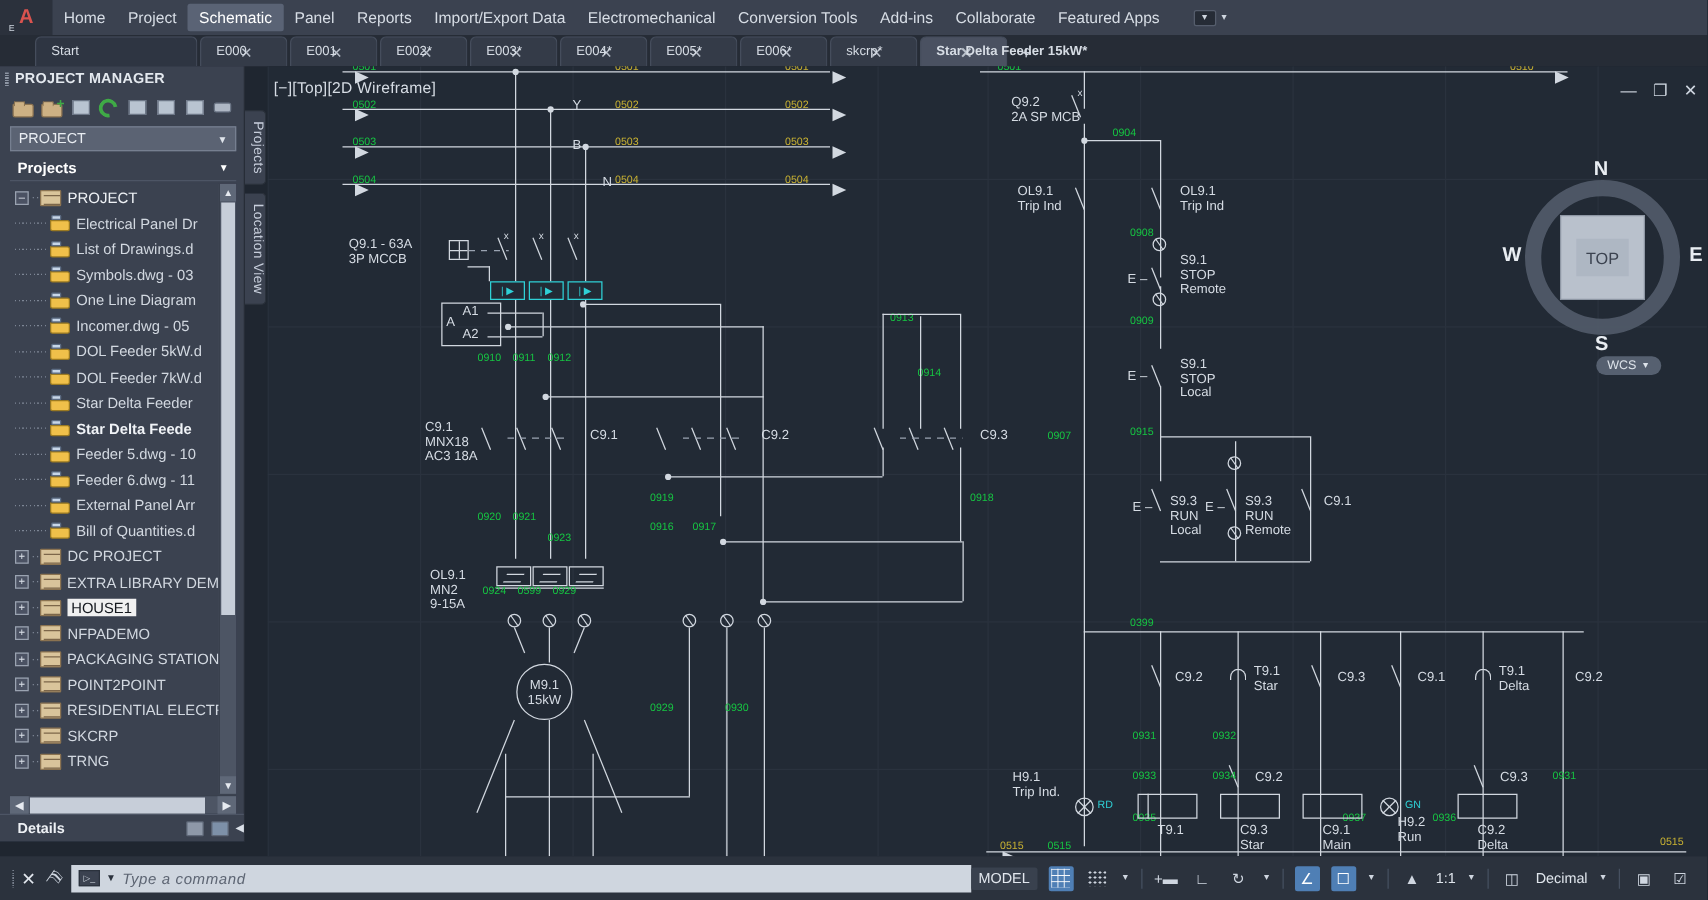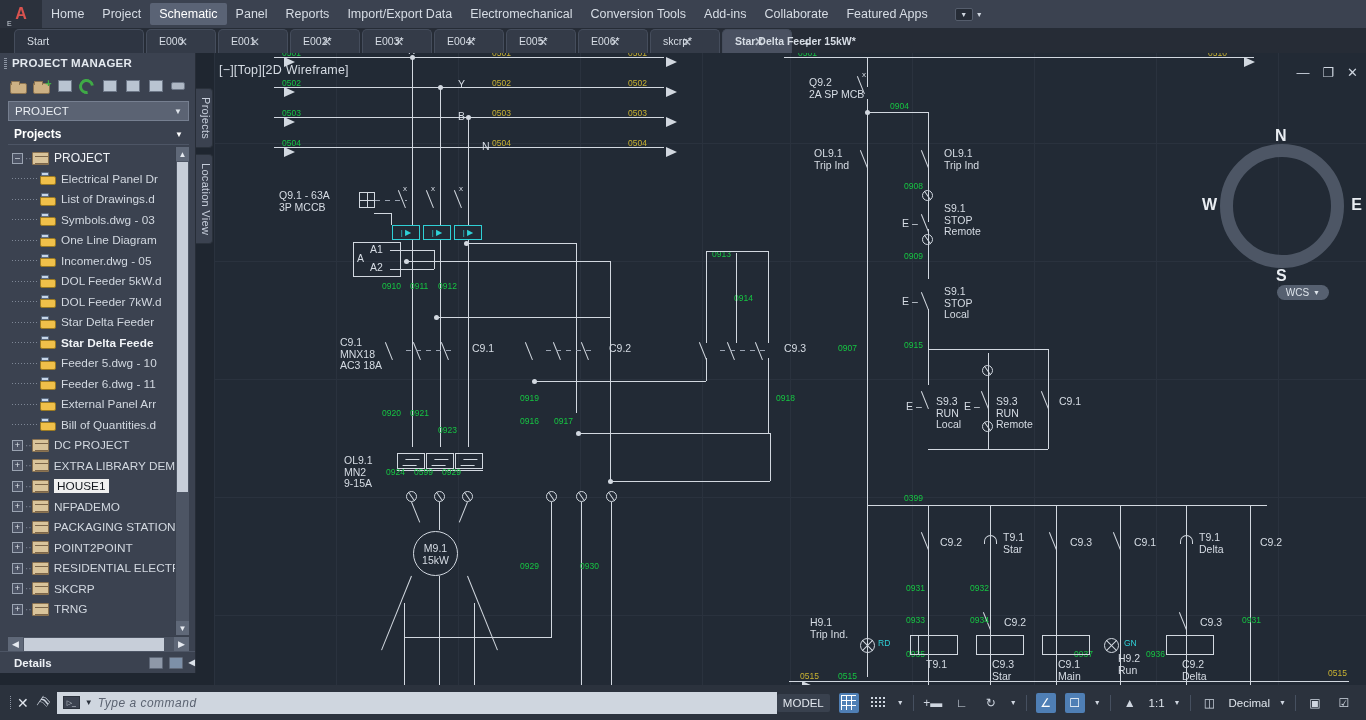--- a/index.html
+++ b/index.html
@@ -42,21 +42,21 @@
     border: 1px solid #555d6c; border-radius: 2px;
     display: flex; align-items: center; justify-content: center;
   }
   .caret-box span { color: #cfd6df; font-size: 7px; line-height: 1; }
   .tiny-caret { color: #cfd6df; font-size: 7px; }
 
   
   .tabbar {
     position: absolute; left: 0; top: 28px; width: 1366px; height: 25px;
     background: #262c36; display: flex; align-items: flex-end;
-    padding-left: 14px;
+    padding-left: 28px;
   }
   .dtab {
     height: 24px; min-width: 70px;
     background: #343b48; color: #c3cad4;
     border-radius: 5px 5px 0 0;
     display: flex; align-items: center;
     padding: 0 6px 0 12px; margin-right: 2px;
     font-size: 12px; white-space: nowrap;
     border: 1px solid #454d5c; border-bottom: none;
   }
@@ -727,20 +727,23 @@
     <div class="vp-label">[−][Top][2D Wireframe]</div>
 
     <div class="win-ctrls">
       <span>—</span>
       <span>❐</span>
       <span>✕</span>
     </div>
 
     <div class="viewcube">
       <div class="vc-ring"></div>
+      <div class="vc-face">
+        <div class="inner">TOP</div>
+      </div>
       <span class="vc-n">N</span>
       <span class="vc-s">S</span>
       <span class="vc-e">E</span>
       <span class="vc-w">W</span>
     </div>
     <div class="wcs">
       <span>WCS</span>
       <span style="font-size:7px">▼</span>
     </div>
 

